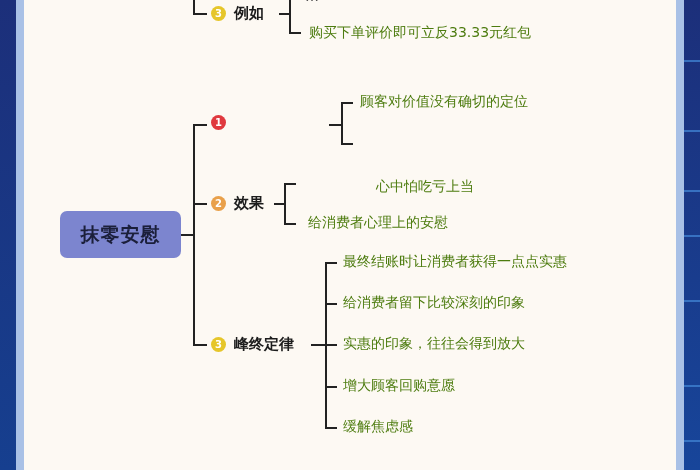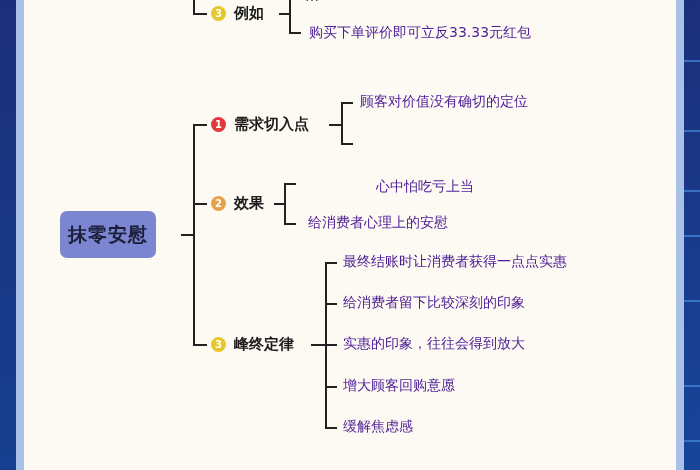--- a/index.html
+++ b/index.html
@@ -28,36 +28,36 @@
   }
   .frame-right .circuit {
     position: absolute; left: 0; width: 16px; height: 2px; background: #3f7fd0; opacity: 0.8;
   }
   .canvas {
     position: absolute; left: 24px; top: 0; width: 652px; height: 470px;
     background: #fdf9f3;
   }
   .line { position: absolute; background: #222; }
   .root {
-    position: absolute; left: 60px; top: 211px; width: 96px; height: 47px;
+    position: absolute; left: 60px; top: 211px; width: 121px; height: 47px;
     background: #7c85cf; border-radius: 7px;
     display: flex; align-items: center; justify-content: center;
     font-size: 19px; font-weight: bold; color: #1b1f3a; letter-spacing: 1px;
   }
   .branch {
     position: absolute; display: flex; align-items: center; gap: 8px;
     font-size: 15px; font-weight: bold; color: #1c1c1c; white-space: nowrap;
   }
   .badge {
     width: 15px; height: 15px; border-radius: 50%;
     display: inline-flex; align-items: center; justify-content: center;
     font-size: 10px; font-weight: bold; color: #fff; line-height: 1;
   }
   .leaf {
-    position: absolute; font-size: 14px; color: #4c1d95; white-space: nowrap;
+    position: absolute; font-size: 14px; color: #4d7c0f; white-space: nowrap;
   }
 </style>
 </head>
 <body>
 
 <div class="frame-left"></div>
 <div class="frame-left-edge"></div>
 <div class="frame-right-edge"></div>
 <div class="frame-right">
   <div class="circuit" style="top:60px"></div>
@@ -84,21 +84,20 @@
   <div class="leaf" style="left:285px;top:24px;">购买下单评价即可立反33.33元红包</div>
 
   <div class="root" style="left:36px;">抹零安慰</div>
   <div class="line" style="left:157px;top:234px;width:12px;height:2px;"></div>
 
   <div class="line" style="left:169px;top:124px;width:2px;height:222px;"></div>
 
   <div class="line" style="left:169px;top:124px;width:14px;height:2px;"></div>
   <div class="branch" style="left:187px;top:115px;">
     <span class="badge" style="background:#e0393e">1</span>
-    <span>需求切入点</span>
   </div>
   <div class="line" style="left:305px;top:124px;width:12px;height:2px;"></div>
   <div class="line" style="left:317px;top:102px;width:2px;height:43px;"></div>
   <div class="line" style="left:317px;top:102px;width:12px;height:2px;"></div>
   <div class="line" style="left:317px;top:143px;width:12px;height:2px;"></div>
   <div class="leaf" style="left:336px;top:93px;">顾客对价值没有确切的定位</div>
   <div class="leaf" style="left:352px;top:134px;margin-top:44px;">心中怕吃亏上当</div>
 
   <div class="line" style="left:169px;top:203px;width:14px;height:2px;"></div>
   <div class="branch" style="left:187px;top:194px;">

